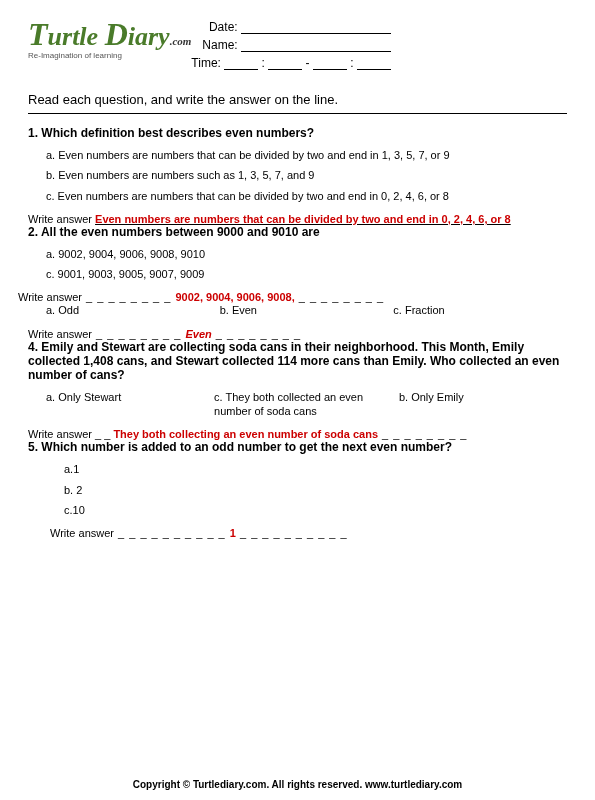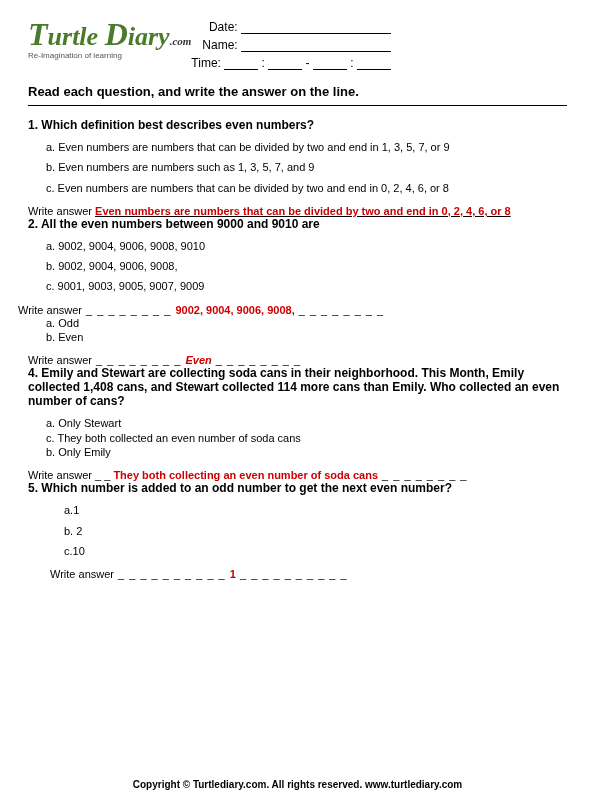--- a/index.html
+++ b/index.html
@@ -16,27 +16,27 @@
   .top { display: flex; justify-content: flex-start; align-items: flex-start; margin-bottom: 10px; }
   .logo { line-height: 1; }
   .logo-main { font-family: "Comic Sans MS", cursive; font-size: 26px; font-weight: bold; font-style: italic; color: #4a7b2a; }
   .logo-main .cap { font-size: 32px; }
   .logo-dot { font-size: 11px; color: #333; font-style: italic; }
   .logo-tag { font-size: 8px; color: #555; margin-top: 2px; }
   .meta { text-align: right; font-size: 12px; padding-top: 2px; }
   .meta-row { margin-bottom: 4px; }
   .meta-line { display: inline-block; border-bottom: 1px solid #000; width: 150px; height: 12px; vertical-align: bottom; }
   .meta-short { display: inline-block; border-bottom: 1px solid #000; width: 34px; height: 12px; vertical-align: bottom; }
-  .instructions { font-size: 13px; font-weight: bold; margin: 10px 0 6px 0; }
+  .instructions { font-size: 13px; font-weight: normal; margin: 18px 0 6px 0; }
   hr.rule { border: none; border-top: 1px solid #000; margin-bottom: 12px; }
   .question { }
   .qtext { font-size: 12px; font-weight: bold; margin-bottom: 8px; }
   .options { margin-left: 18px; font-size: 11px; }
   .opt { margin-bottom: 6px; line-height: 1.3; }
-  .opts-row { display: flex; margin-left: 18px; font-size: 11px; flex-direction: column; }
+  .opts-row { display: flex; margin-left: 18px; font-size: 11px; }
   .opts-row .opt { margin-right: 0; margin-bottom: 0; flex: 1; }
   .opts-row .opt.last { flex: 1.1; }
   .answer-line { margin-top: 10px; font-size: 11px; }
   .ans-red { color: #c00; font-weight: bold; text-decoration: underline; text-decoration-color: #000; }
   .ans-dash { letter-spacing: 1px; }
   .footer { position: absolute; bottom: 10px; left: 0; right: 0; text-align: center; font-size: 10px; font-weight: bold; }
 </style>
 </head>
 <body>
 
@@ -72,32 +72,32 @@
   </div>
   <div class="answer-line">
     <span>Write answer</span> <span class="ans-red">Even numbers are numbers that can be divided by two and end in 0, 2, 4, 6, or 8</span>
   </div>
 </div>
 
 <div class="question">
   <div class="qtext">2. All the even numbers between 9000 and 9010 are</div>
   <div class="options">
     <div class="opt">a. 9002, 9004, 9006, 9008, 9010</div>
-    <div class="opt">b. 9002, 9004, 9006, 9008,</div>
     <div class="opt">c. 9001, 9003, 9005, 9007, 9009</div>
   </div>
   <div class="answer-line" style="margin-left:-10px;">
     <span>Write answer</span><span class="ans-dash"> _ _ _ _ _ _ _ _ </span><span class="ans-red" style="text-decoration:none;">9002, 9004, 9006, 9008,</span><span class="ans-dash"> _ _ _ _ _ _ _ _ </span>
   </div>
 </div>
 
 <div class="question">
   <div class="opts-row">
     <div class="opt">a. Odd</div>
     <div class="opt">b. Even</div>
+    <div class="opt">c. Fraction</div>
   </div>
   <div class="answer-line">
     <span>Write answer</span><span class="ans-dash"> _ _ _ _ _ _ _ _ </span><span class="ans-red" style="text-decoration:none;font-style:italic;">Even</span><span class="ans-dash"> _ _ _ _ _ _ _ _ </span>
   </div>
 </div>
 
 <div class="question">
   <div class="qtext">4. Emily and Stewart are collecting soda cans in their neighborhood.  This Month, Emily collected 1,408 cans, and Stewart collected 114 more cans than Emily.  Who collected an even number of cans?</div>
   <div class="opts-row">
     <div class="opt">a. Only Stewart</div>

